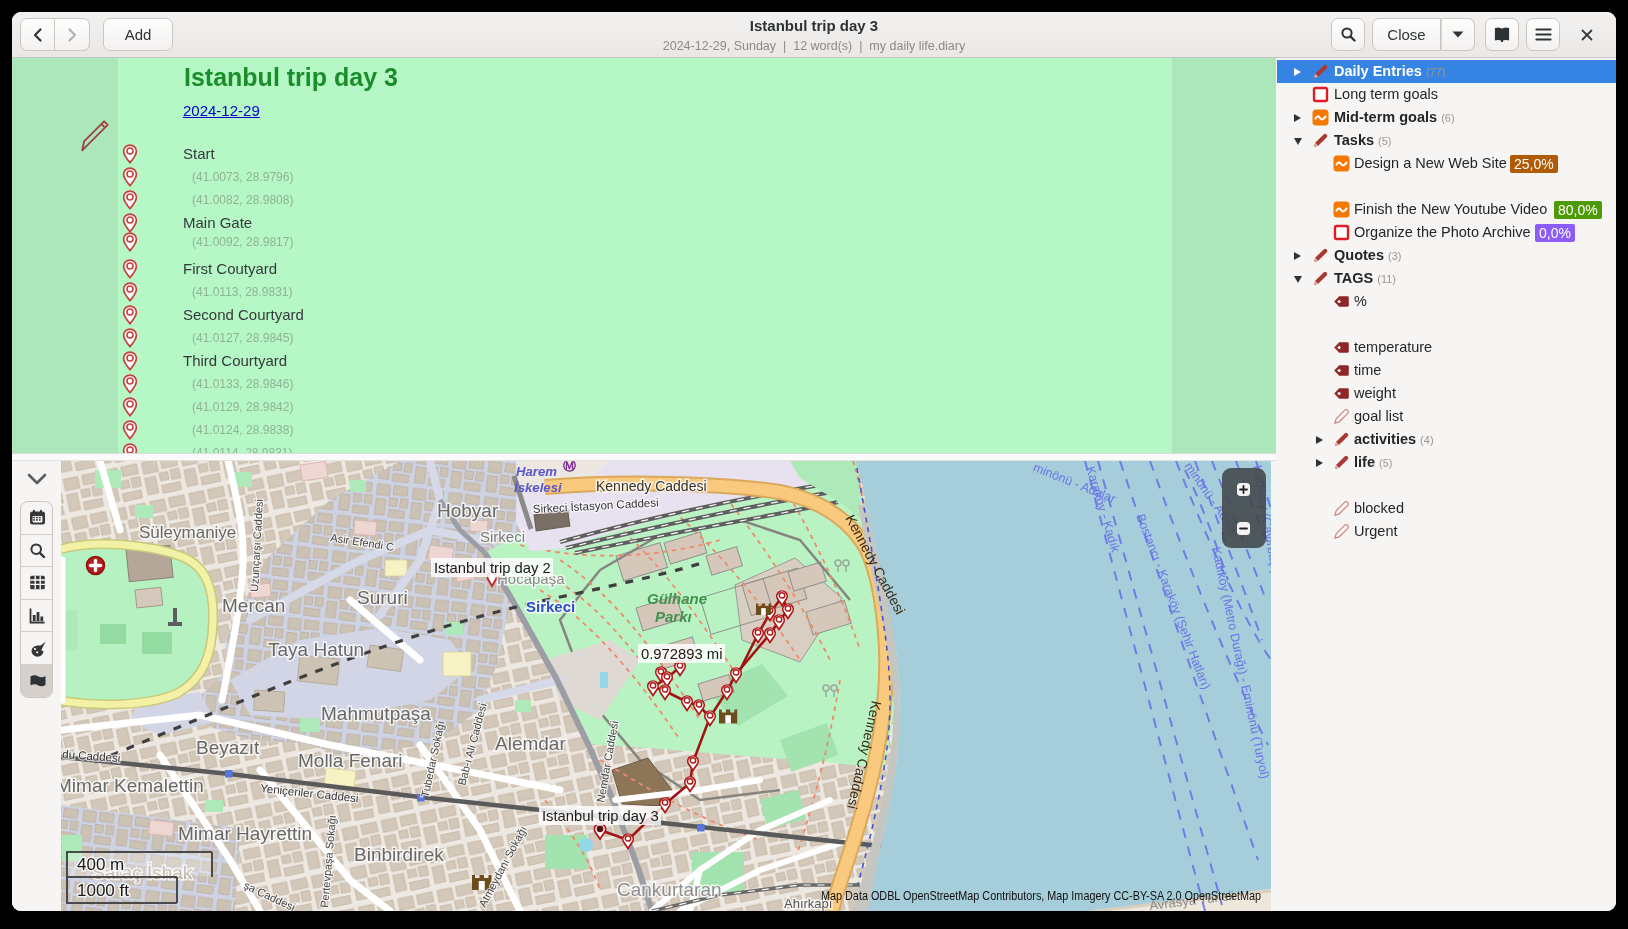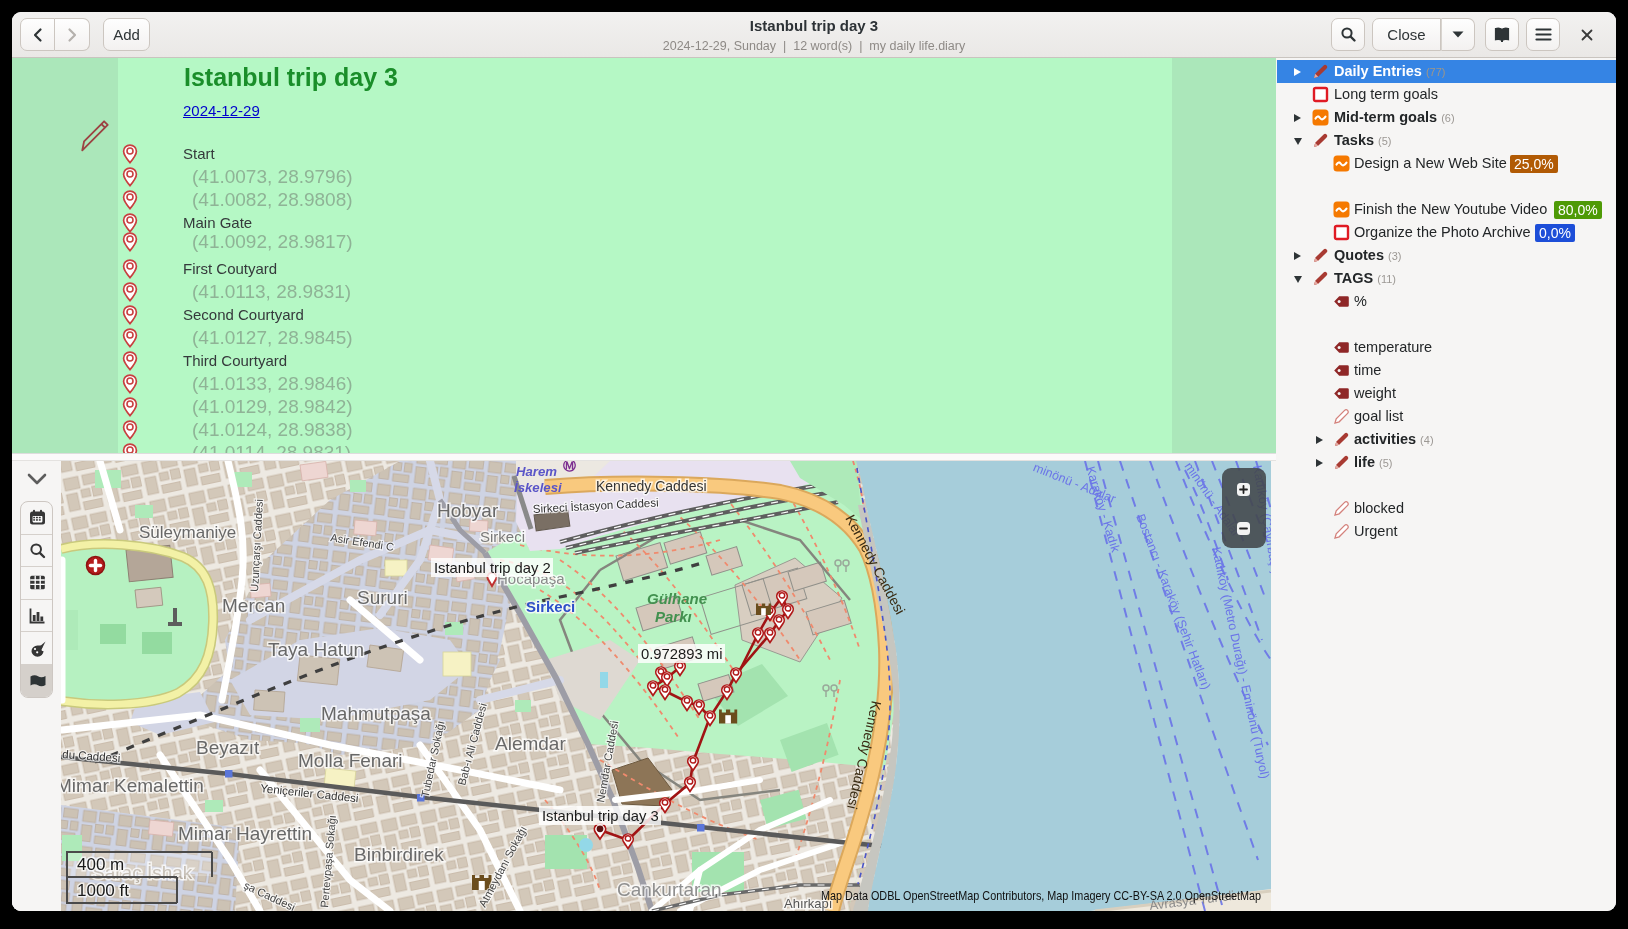--- a/index.html
+++ b/index.html
@@ -15,21 +15,21 @@
     font-weight:bold; font-size:15px; color:#2d3236; }
   #hsub { position:absolute; left:0; right:0; top:27px; text-align:center;
     font-size:12.5px; color:#8e8a86; }
   #diary { position:absolute; left:0; top:46px; width:1264px; height:395px; background:#b5f8c5; overflow:hidden; }
   #dcolL { position:absolute; left:0; top:0; width:106px; height:395px; background:#abe7ba; }
   #dcolR { position:absolute; left:1160px; top:0; width:104px; height:395px; background:#abe7ba; }
   #dtitle { position:absolute; left:172px; top:5px; font-size:25px; font-weight:bold; color:#1a8e2a; }
   #ddate { position:absolute; left:171px; top:44px; font-size:15px; color:#0000cd; text-decoration:underline; }
   .prow { position:absolute; left:110px; height:23px; display:flex; align-items:center; }
   .prow .lbl { position:absolute; left:61px; font-size:15px; color:#35393b; white-space:nowrap; }
-  .prow .crd { position:absolute; left:70px; font-size:19px; color:#8fb396; white-space:nowrap; }
+  .prow .crd { position:absolute; left:70px; font-size:12px; color:#8fb396; white-space:nowrap; }
   #mdiv { position:absolute; left:0; top:441px; width:1264px; height:8px; background:#fbfafa;
     border-top:1px solid #ddd; border-bottom:1px solid #e4e2e0; }
   #mappane { position:absolute; left:0; top:449px; width:1264px; height:450px; background:#f6f5f4; }
   #mtool { position:absolute; left:0; top:0; width:49px; height:450px; background:#f6f5f4; }
   #mbtns { position:absolute; left:8px; top:40px; width:33px; height:197px;
     border:1px solid #cdc7c2; border-radius:8px; background:#f6f5f4; overflow:hidden; }
   .mb { width:33px; height:32.6px; display:flex; align-items:center; justify-content:center;
     border-bottom:1px solid #d5d0cb; }
   .mb:last-child { border-bottom:none; background:#d5d0cb; }
   #mapbox { position:absolute; left:49px; top:0; width:1210px; height:450px; }
@@ -53,21 +53,21 @@
     <div class="btn" style="left:8px;width:35px;border-radius:7px 0 0 7px;">
       <svg width="16" height="16" viewBox="0 0 16 16">
           <path d="M10.5 2.5 L5 8 L10.5 13.5" fill="none" stroke="#2e3436" stroke-width="2.2" stroke-linecap="round" stroke-linejoin="round"></path>
         </svg>
     </div>
     <div class="btn" style="left:43px;width:35px;border-radius:0 7px 7px 0;border-left:none;">
       <svg width="16" height="16" viewBox="0 0 16 16">
           <path d="M5.5 2.5 L11 8 L5.5 13.5" fill="none" stroke="#b5b1ad" stroke-width="2.2" stroke-linecap="round" stroke-linejoin="round"></path>
         </svg>
     </div>
-    <div class="btn" style="left:91px;width:47px;">Add</div>
+    <div class="btn" style="left:91px;width:70px;">Add</div>
     <div id="hticle">Istanbul trip day 3</div>
     <div id="hsub">2024-12-29, Sunday&nbsp; |&nbsp; 12 word(s)&nbsp; |&nbsp; my daily life.diary</div>
     <div class="btn" style="left:1319px;width:34px;">
       <svg width="17" height="17" viewBox="0 0 17 17">
           <circle cx="7" cy="7" r="4.6" fill="none" stroke="#2e3436" stroke-width="2"></circle>
           <path d="M10.5 10.5 L14.5 14.5" stroke="#2e3436" stroke-width="2.4" stroke-linecap="round"></path>
         </svg>
     </div>
     <div class="btn" style="left:1360px;width:69px;border-radius:7px 0 0 7px;">Close</div>
     <div class="btn" style="left:1429px;width:34px;border-radius:0 7px 7px 0;border-left:1px solid #d8d4cf;">
@@ -687,21 +687,21 @@
             <path d="M3.5 9.6 C5 6.8 6.5 6.8 8 9 C9.5 11.2 11.5 10.6 13.5 7.6" fill="none" stroke="#fff" stroke-width="2.1" stroke-linecap="round"></path>
           </svg></span>
         <span class="slbl" style="left:77px;">Finish the New Youtube Video</span>
         <span class="badge" style="left:277px;background:#4e9a06;">80,0%</span>
       </div>
 <div class="srow" style="top:163px;">
         <span class="sic" style="left:56px;"><svg width="17" height="17" viewBox="0 0 17 17">
             <rect x="2" y="2" width="13" height="13" rx="1.5" fill="#fff" stroke="#e01b24" stroke-width="2.4"></rect>
           </svg></span>
         <span class="slbl" style="left:77px;">Organize the Photo Archive</span>
-        <span class="badge" style="left:258px;background:#1d4ed8;">0,0%</span>
+        <span class="badge" style="left:258px;background:#8b5cf6;">0,0%</span>
       </div>
 <div class="srow" style="top:186px;">
         <span class="exp cl" style="left:17px;"></span>
         <span class="sic" style="left:35px;"><svg width="17" height="17" viewBox="0 0 17 17">
             <path d="M2 15 L3.2 10.8 L11.6 2.4 A2.1 2.1 0 0 1 14.6 5.4 L6.2 13.8 Z" fill="#a83a32"></path>
             <path d="M2 15 L3.2 10.8 L6.2 13.8 Z" fill="#e5aba3"></path>
           </svg></span>
         <span class="slbl" style="left:57px;"><b>Quotes</b> <span class="cnt">(3)</span></span>
       </div>
 <div class="srow" style="top:209px;">

